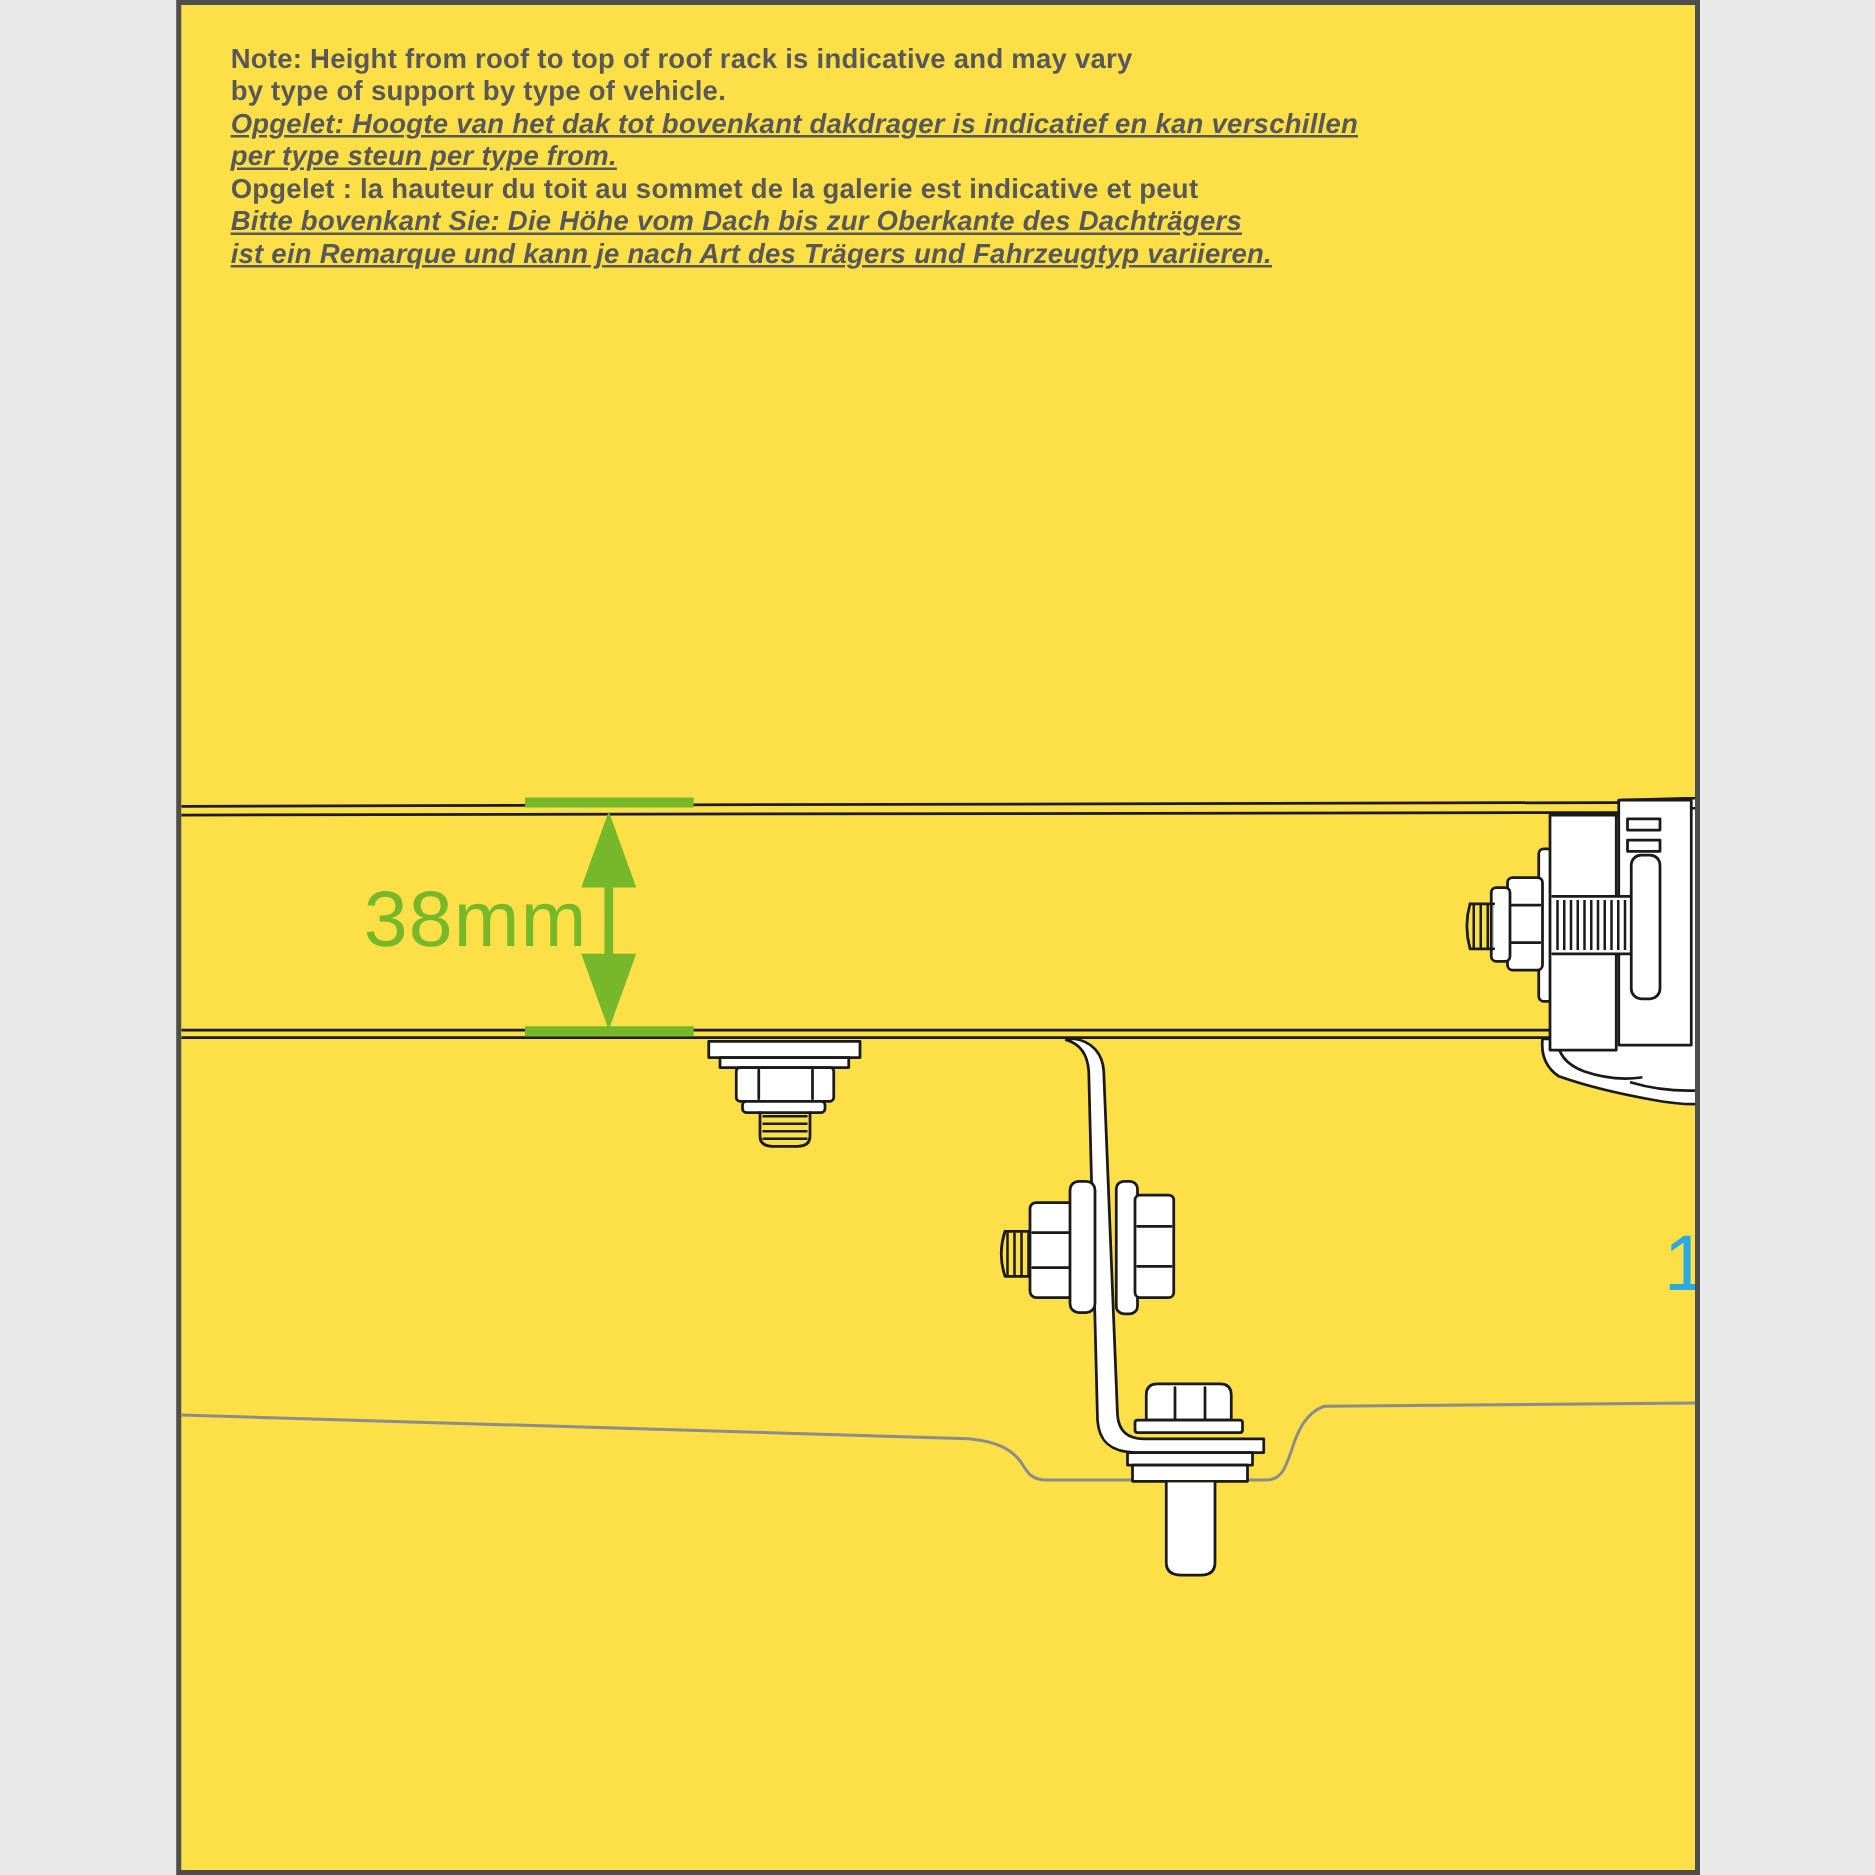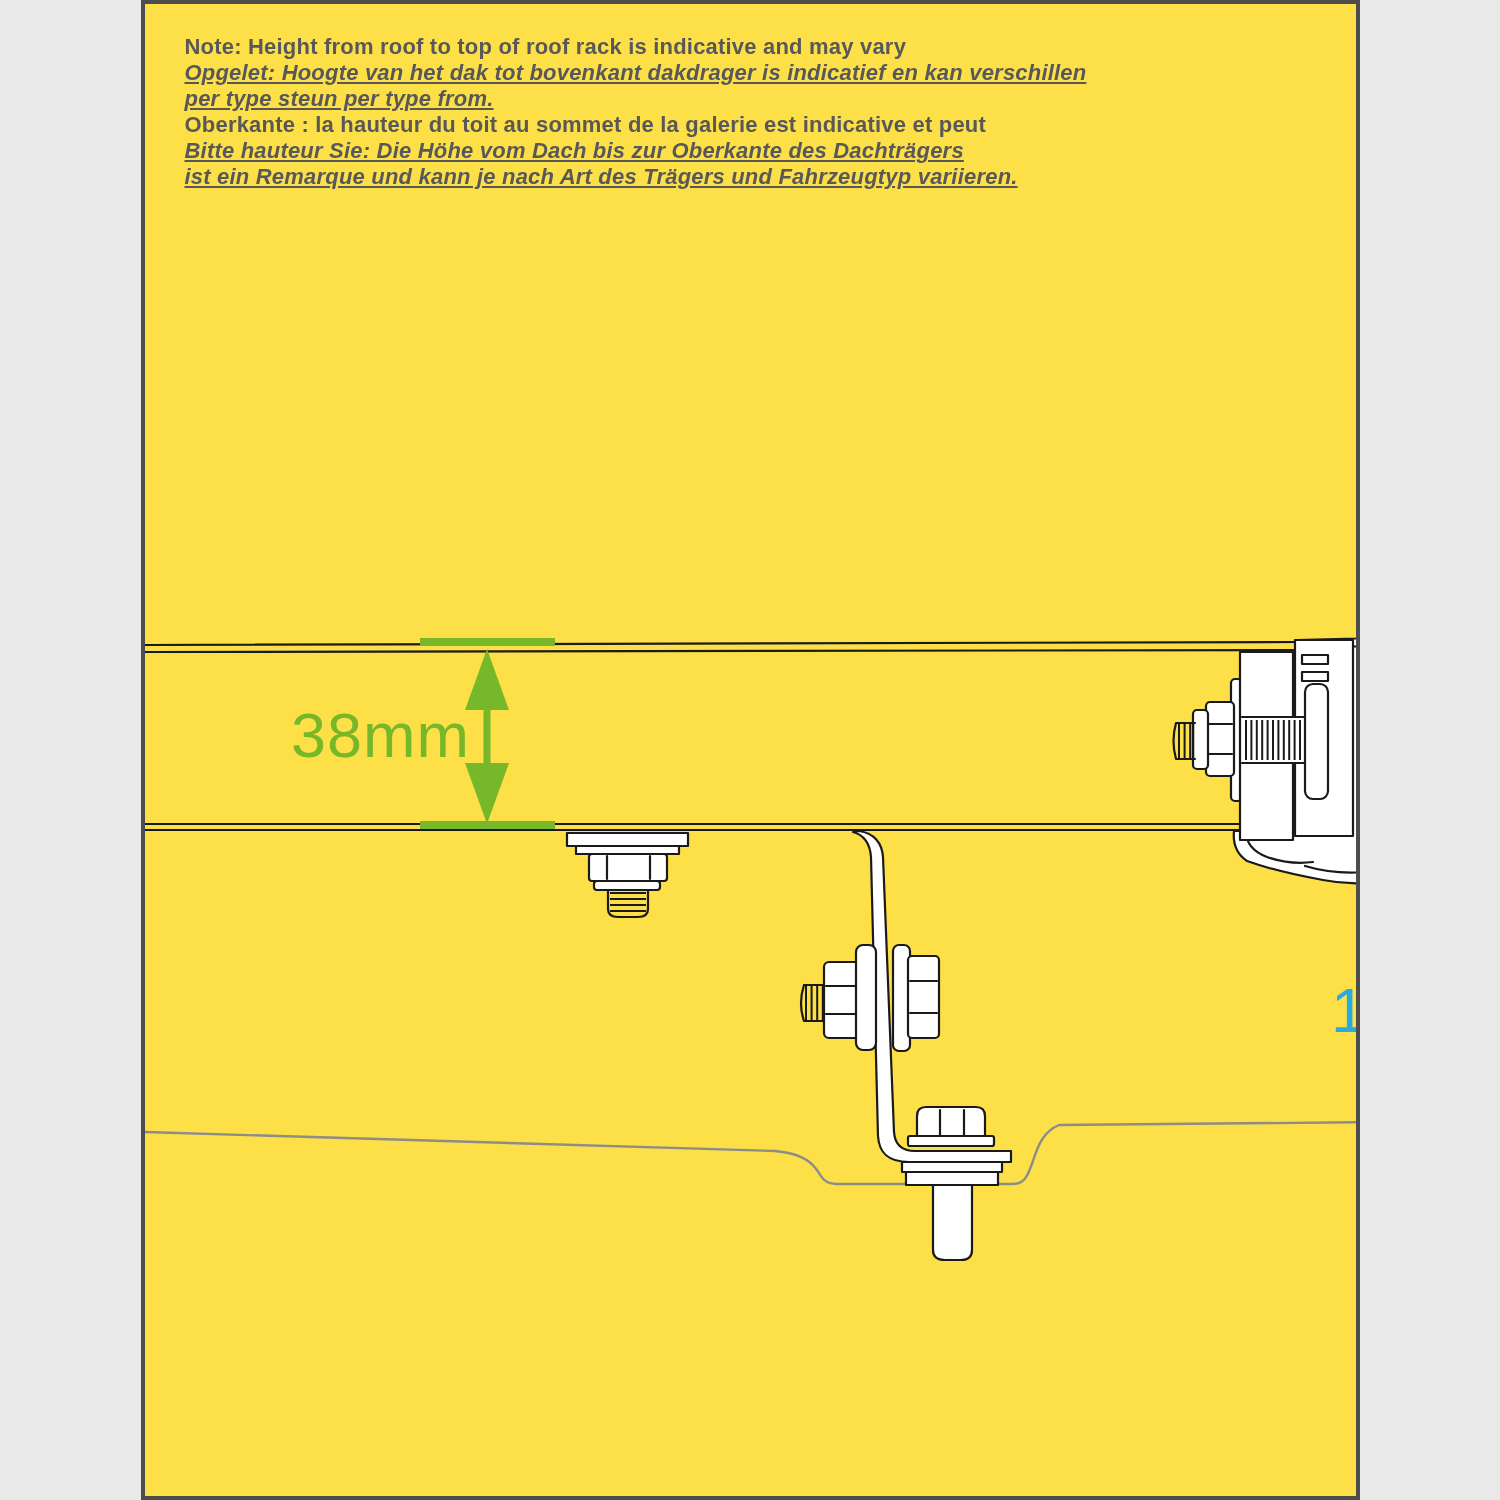--- a/index.html
+++ b/index.html
@@ -29,24 +29,25 @@
   .dimtext{font-family:"Liberation Sans",sans-serif;font-size:63px;letter-spacing:1px;}
   .thread{stroke:var(--ink,#1a1a1a);}
 </style>
 </head>
 <body>
 
 <div class="page">
 
   <div class="note">
     <div>Note: Height from roof to top of roof rack is indicative and may vary</div>
+    <div>by type of support by type of vehicle.</div>
     <div class="it">Opgelet: Hoogte van het dak tot bovenkant dakdrager is indicatief en kan verschillen</div>
     <div class="it">per type steun per type from.</div>
-    <div>Oberkante : la hauteur du toit au sommet de la galerie est indicative et peut</div>
-    <div class="it">Bitte hauteur Sie: Die Höhe vom Dach bis zur Oberkante des Dachträgers</div>
+    <div>Opgelet : la hauteur du toit au sommet de la galerie est indicative et peut</div>
+    <div class="it">Bitte bovenkant Sie: Die Höhe vom Dach bis zur Oberkante des Dachträgers</div>
     <div class="it">ist ein Remarque und kann je nach Art des Trägers und Fahrzeugtyp variieren.</div>
   </div>
 
   <svg class="diagram" viewBox="0 0 1492 1492">
 
     <g>
       <line class="ln" x1="0" y1="641" x2="1152" y2="638" stroke-width="3.4"></line>
       <line class="ln" x1="0" y1="648" x2="1150" y2="646" stroke-width="1.8"></line>
       <line class="ln" x1="0" y1="820" x2="1097" y2="820" stroke-width="1.8"></line>
       <line class="ln" x1="0" y1="826" x2="1150" y2="826" stroke-width="3"></line>

